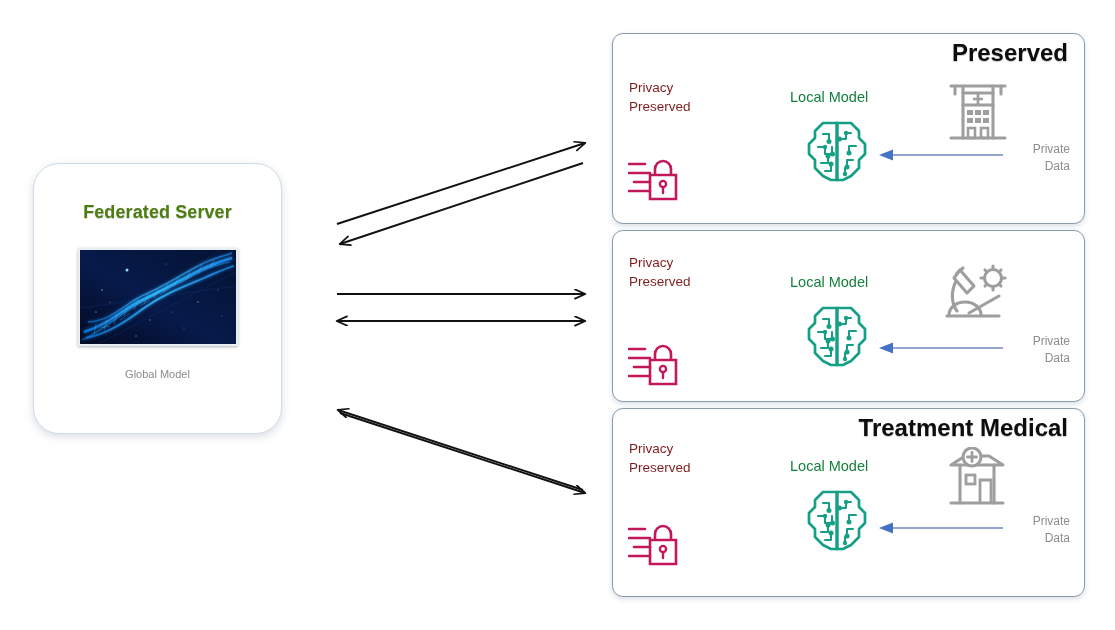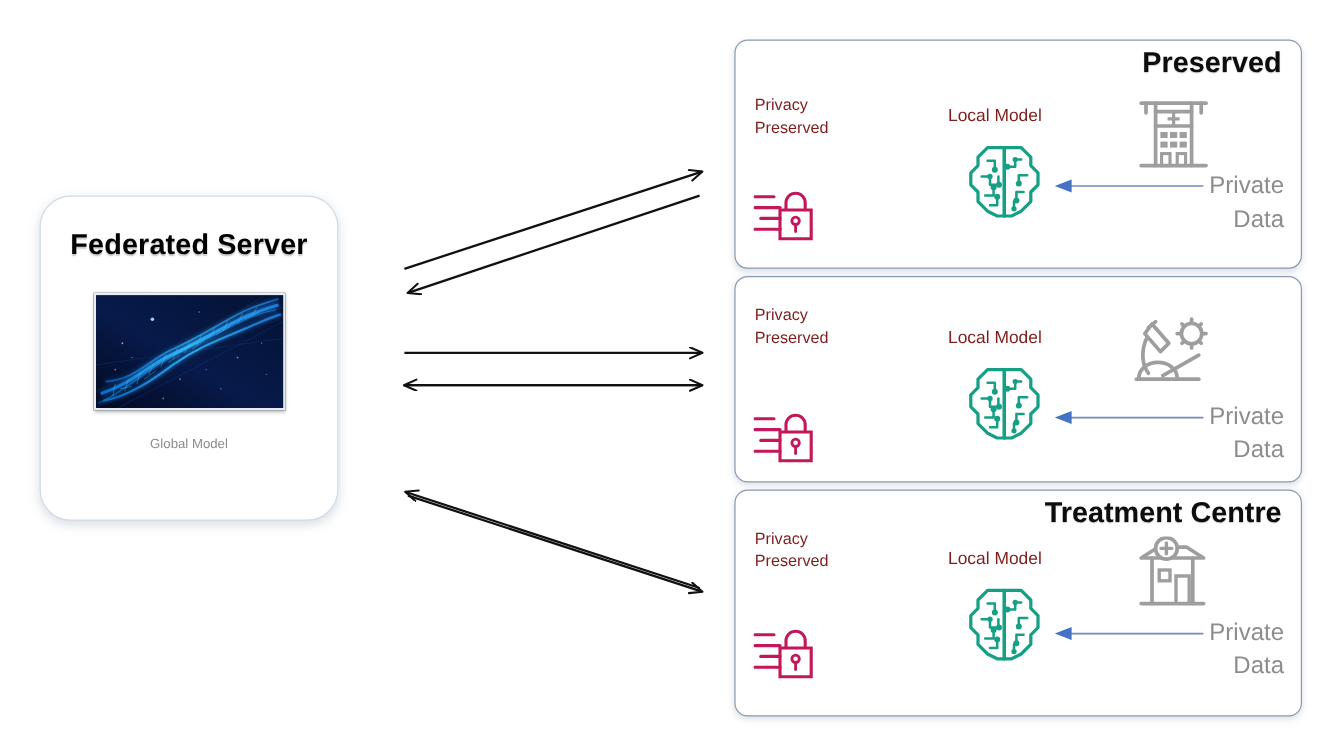--- a/index.html
+++ b/index.html
@@ -11,21 +11,21 @@
   .stage{position:absolute;inset:0;}
 
   
   .server-card{
     position:absolute;left:33px;top:163px;width:247px;height:269px;
     background:#ffffff;border:1px solid #cfdbe6;border-radius:26px;
     box-shadow:0 3px 9px rgba(120,140,160,.28);
     display:flex;flex-direction:column;align-items:center;
   }
   .server-title{
-    margin-top:27px;font-size:24px;font-weight:bold;color:#000000;
+    margin-top:38px;font-size:18px;font-weight:bold;color:#4d7c0f;
     letter-spacing:.1px;text-shadow:0 1px 1px rgba(160,160,160,.55);
   }
   .server-img{
     margin-top:25px;width:156px;height:94px;border:2px solid #e9eef3;
     box-shadow:0 1px 3px rgba(0,0,0,.3);position:relative;overflow:hidden;
     background:#061235;
   }
   .server-img svg{display:block;width:100%;height:100%;}
   .server-sub{
     margin-top:22px;font-size:11px;color:#8b8b8b;
@@ -55,21 +55,21 @@
   #card-hospital   .privacy-label{top:44px;}
   #card-research   .privacy-label{top:22px;}
   #card-treatment  .privacy-label{top:30px;}
 
   .lock-icon{position:absolute;left:15px;width:52px;height:46px;}
   #card-hospital  .lock-icon{top:122px;}
   #card-research  .lock-icon{top:110px;}
   #card-treatment .lock-icon{top:112px;}
 
   .localmodel-label{
-    position:absolute;font-size:14.5px;color:#7f1d1d;white-space:nowrap;
+    position:absolute;font-size:14.5px;color:#15803d;white-space:nowrap;
   }
   #card-hospital   .localmodel-label{left:177px;top:55px;}
   #card-research   .localmodel-label{left:177px;top:43px;}
   #card-treatment  .localmodel-label{left:177px;top:49px;}
 
   .brain-icon{position:absolute;width:72px;height:72px;}
   #card-hospital   .brain-icon{left:188px;top:82px;}
   #card-research   .brain-icon{left:188px;top:70px;}
   #card-treatment  .brain-icon{left:188px;top:76px;}
 
@@ -77,21 +77,21 @@
   #card-hospital   .org-icon{left:332px;top:43px;}
   #card-research   .org-icon{left:330px;top:32px;}
   #card-treatment  .org-icon{left:330px;top:38px;}
 
   .data-arrow{position:absolute;width:125px;height:14px;}
   #card-hospital   .data-arrow{left:265px;top:114px;}
   #card-research   .data-arrow{left:265px;top:110px;}
   #card-treatment  .data-arrow{left:265px;top:112px;}
 
   .privatedata-label{
-    position:absolute;right:14px;font-size:20px;color:#8d8d8d;
+    position:absolute;right:14px;font-size:12px;color:#8d8d8d;
     line-height:1.42;text-align:right;
   }
   #card-hospital   .privatedata-label{top:107px;}
   #card-research   .privatedata-label{top:102px;}
   #card-treatment  .privatedata-label{top:104px;}
 
   
   .connectors{position:absolute;left:0;top:0;width:1115px;height:630px;
               pointer-events:none;}
 </style>
@@ -399,21 +399,21 @@
       </svg>
     </div>
 
     <div class="privatedata-label">
       <div>Private</div>
       <div>Data</div>
     </div>
   </div>
 
   <div class="inst-card" id="card-treatment">
-    <div class="inst-title">Treatment Centre</div>
+    <div class="inst-title">Treatment Medical</div>
 
     <div class="privacy-label">
       <div>Privacy</div>
       <div>Preserved</div>
     </div>
 
     <div class="lock-icon">
       <svg viewBox="0 0 52 46" aria-hidden="true">
         <g stroke="#c2185b" stroke-width="2.6" fill="none" stroke-linecap="round">
           <line x1="1" y1="8" x2="17" y2="8"></line>

